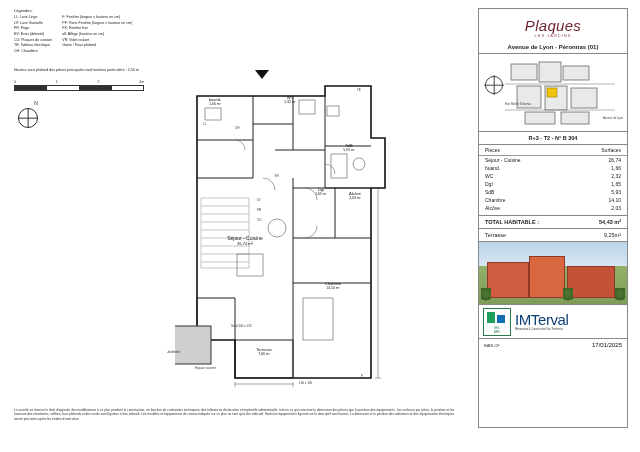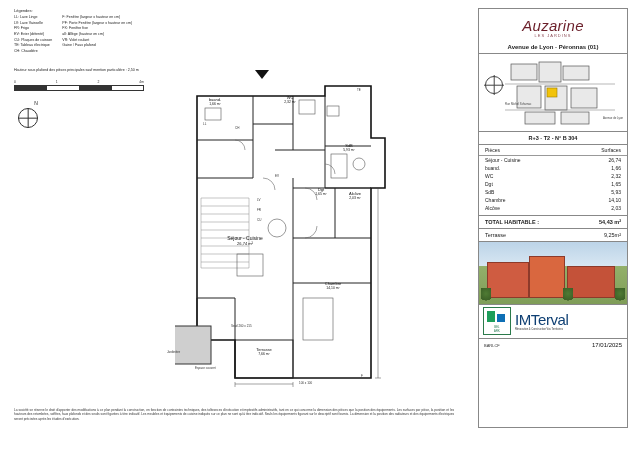--- a/index.html
+++ b/index.html
@@ -278,20 +278,21 @@
   .bld.b3 { left: 88px; width: 46px; height: 30px; background:#c45239; }
   .tree {
     position: absolute;
     bottom: 2px;
     width: 10px; height: 14px;
     background: radial-gradient(circle at 50% 40%, #4f7b34 0%, #3c6127 70%, rgba(60,97,39,0) 72%);
   }
   .footer-brand {
     height: 34px;
     display: flex;
+    align-items: center;
     gap: 4px;
     padding: 2px 4px;
     box-sizing: border-box;
     border-bottom: 0.8px solid #888;
   }
   .belark {
     width: 26px; height: 26px;
     border: 0.6px solid #2b7a4b;
     display: flex;
     flex-direction: column;
@@ -524,21 +525,21 @@
     <div class="tiny-txt" style="left:60px; top:48px;">CH</div>
     <div class="tiny-txt" style="left:56px; top:246px;">Seuil 260 x 215</div>
     <div class="tiny-txt" style="left:20px; top:288px;">Espace couvert</div>
     <div class="tiny-txt" style="left:124px; top:303px;">100 x 100</div>
     <div class="tiny-txt" style="left:186px; top:296px;">F</div>
   </div>
 
   <div class="right">
 
     <div class="brand">
-      <div class="mark">Auzarine</div>
+      <div class="mark">Plaques</div>
       <div class="sub">LES JARDINS</div>
     </div>
 
     <div class="addr">Avenue de Lyon - Péronnas (01)</div>
 
     <div class="sitemap">
       <div class="mini-compass"></div>
       <svg width="120" height="72" style="position:absolute; left:26px; top:2px;">
         <g stroke="#555" fill="#e9e9e9" stroke-width="0.7">
           <rect x="6" y="8" width="26" height="16"></rect>

